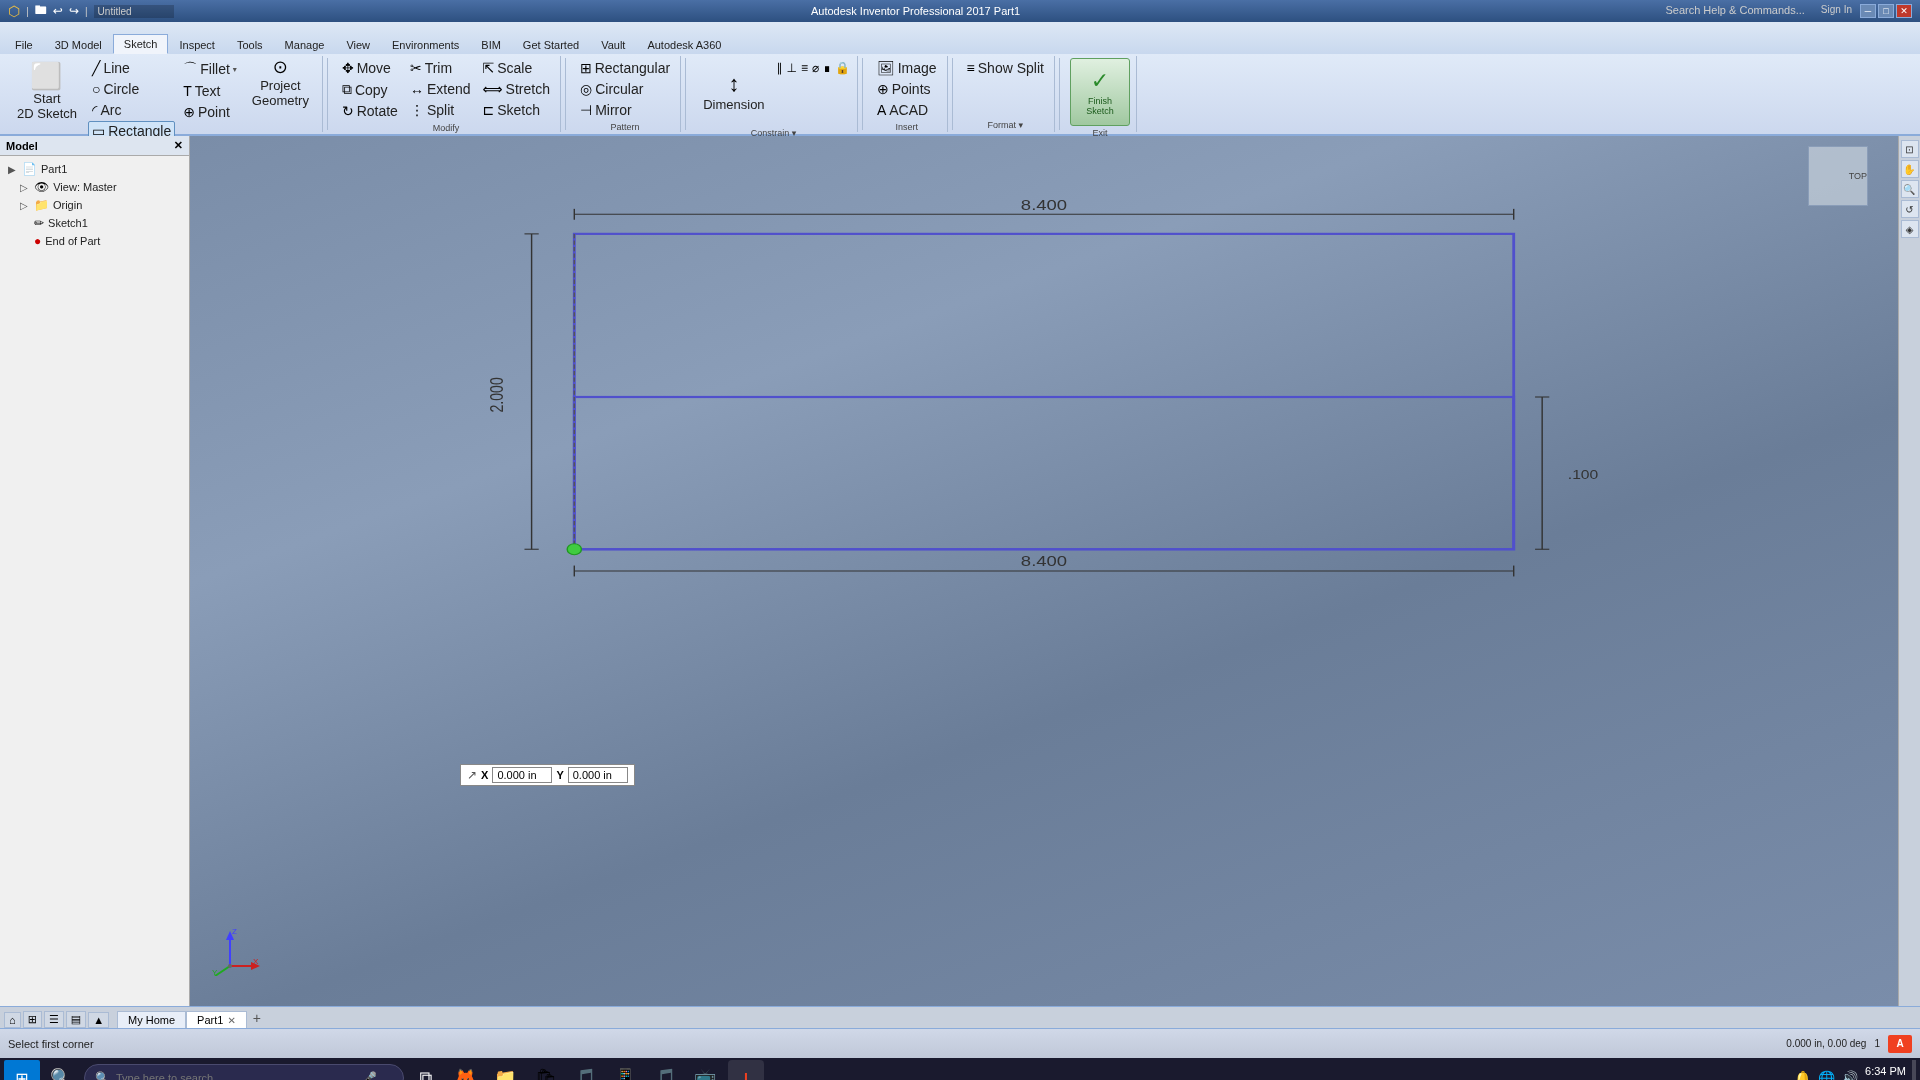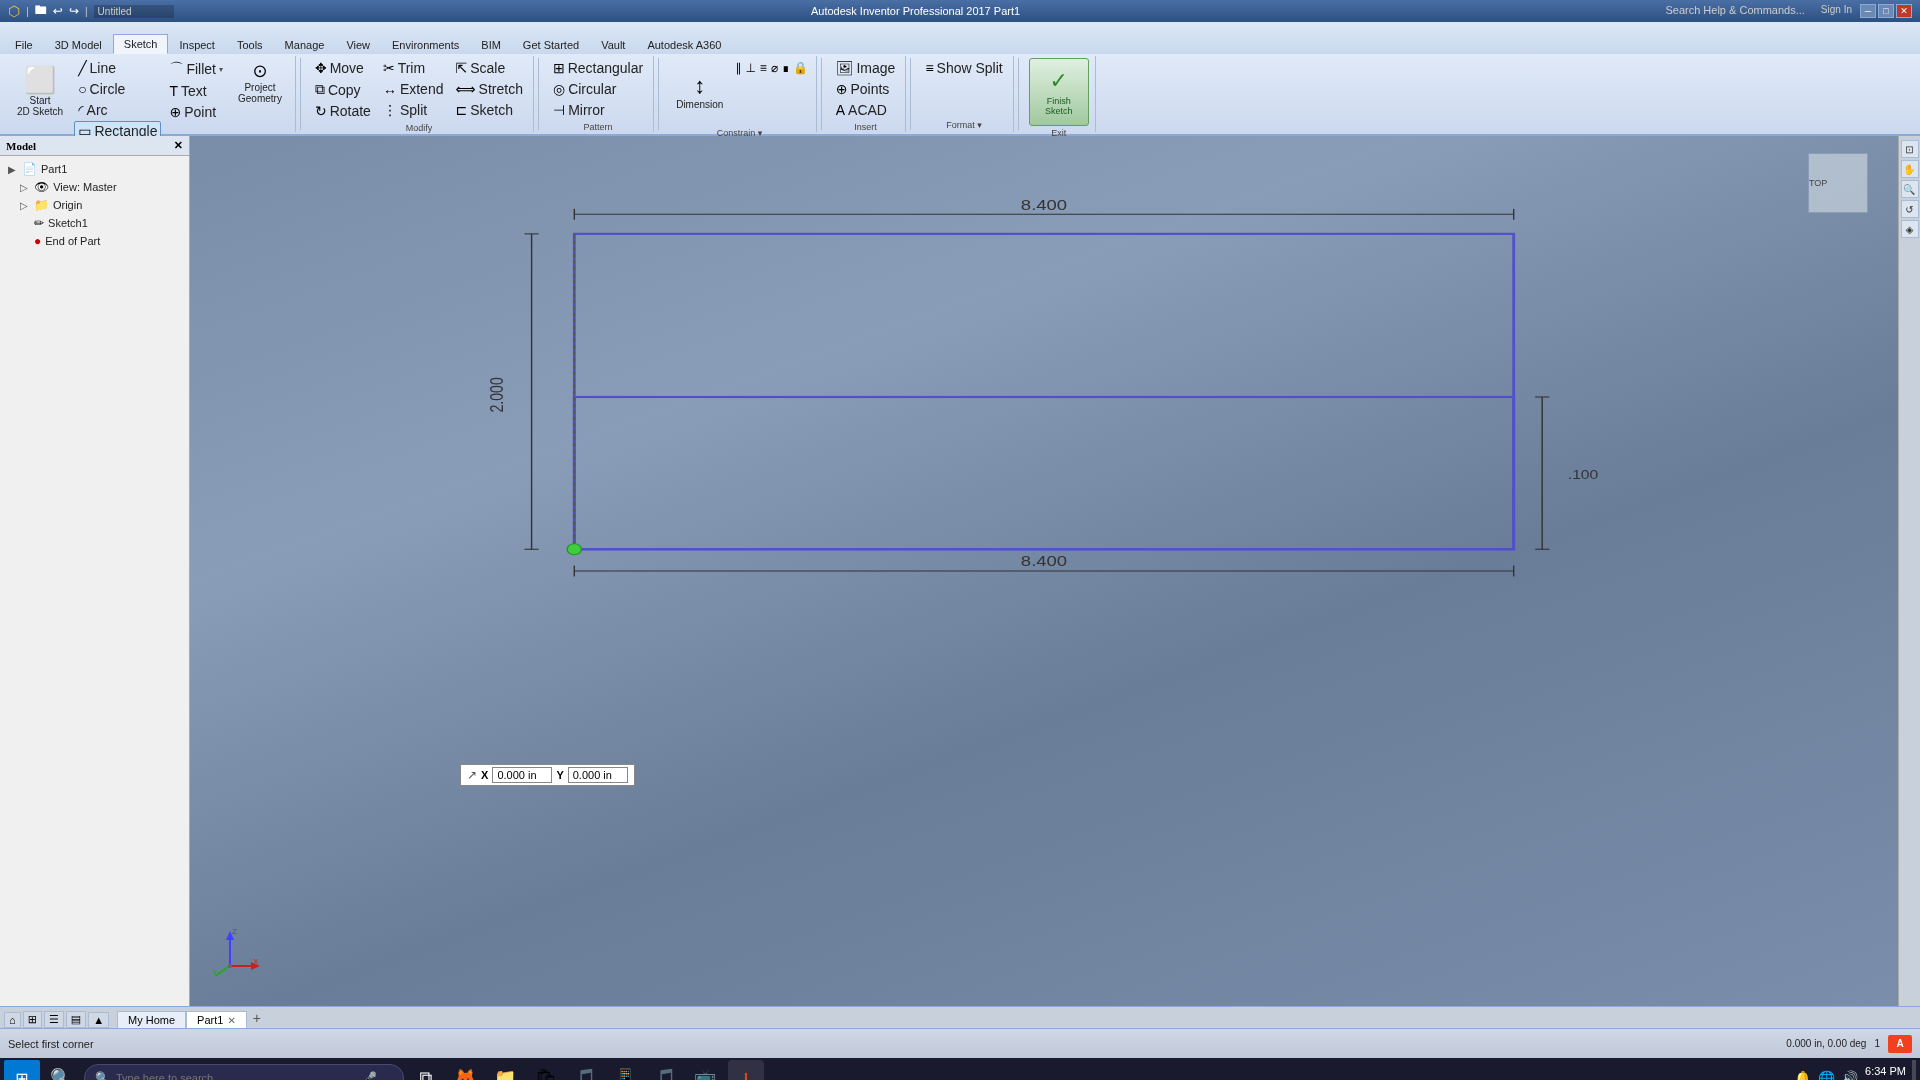--- a/index.html
+++ b/index.html
@@ -83,21 +83,21 @@
       align-items: center;
       justify-content: center;
       padding: 2px 6px;
       cursor: pointer;
       border: 1px solid transparent;
       border-radius: 2px;
       min-width: 44px;
       height: 68px;
     }
     .ribbon-btn-large .icon { font-size: 26px; line-height: 1; }
-    .ribbon-btn-large .label { font-size: 10px; color: #222; text-align: center; margin-top: 2px; }
+    .ribbon-btn-large .label { font-size: 13px; color: #222; text-align: center; margin-top: 2px; }
     .ribbon-btn-small {
       display: flex;
       flex-direction: row;
       align-items: center;
       gap: 3px;
       padding: 1px 3px;
       cursor: pointer;
       border: 1px solid transparent;
       border-radius: 2px;
       white-space: nowrap;
@@ -139,21 +139,20 @@
     }
     #sidebar-header {
       display: flex;
       align-items: center;
       justify-content: space-between;
       padding: 3px 6px;
       background: #dde5f0;
       border-bottom: 1px solid #aaa;
       font-size: 11px;
       font-weight: bold;
-      font-family: Liberation Serif, serif;
     }
     #model-tree {
       flex: 1;
       padding: 4px;
       font-size: 11px;
       overflow: auto;
     }
     .tree-item {
       display: flex;
       align-items: center;
@@ -214,29 +213,29 @@
       align-items: center;
       justify-content: center;
       font-size: 10px;
       cursor: pointer;
       color: #333;
     }
 
     
     #viewcube {
       position: absolute;
-      top: 17px;
+      top: 10px;
       right: 30px;
       width: 60px;
       height: 60px;
       background: rgba(200,210,220,0.7);
       border: 1px solid #8a9db8;
       display: flex;
       align-items: center;
-      justify-content: flex-start;
+      justify-content: flex-end;
       font-size: 9px;
       color: #444;
       cursor: pointer;
     }
 
     
     #axis-indicator {
       position: absolute;
       bottom: 30px;
       left: 20px;

